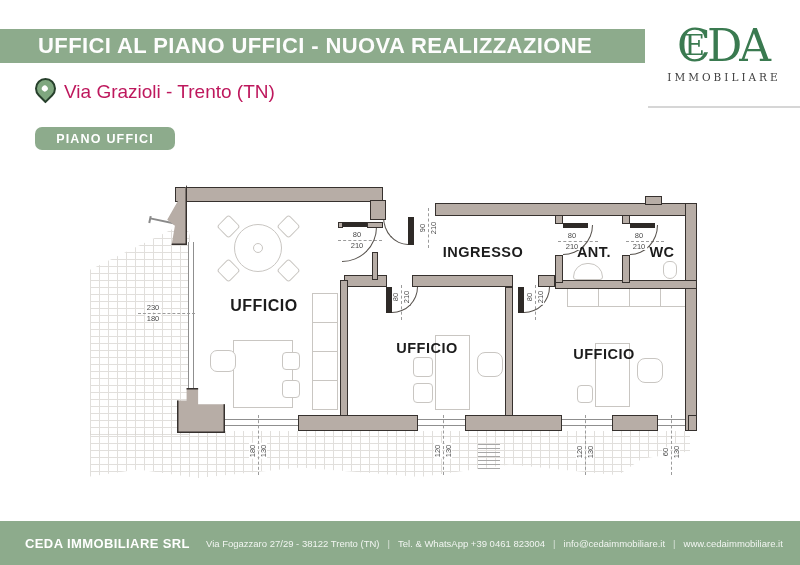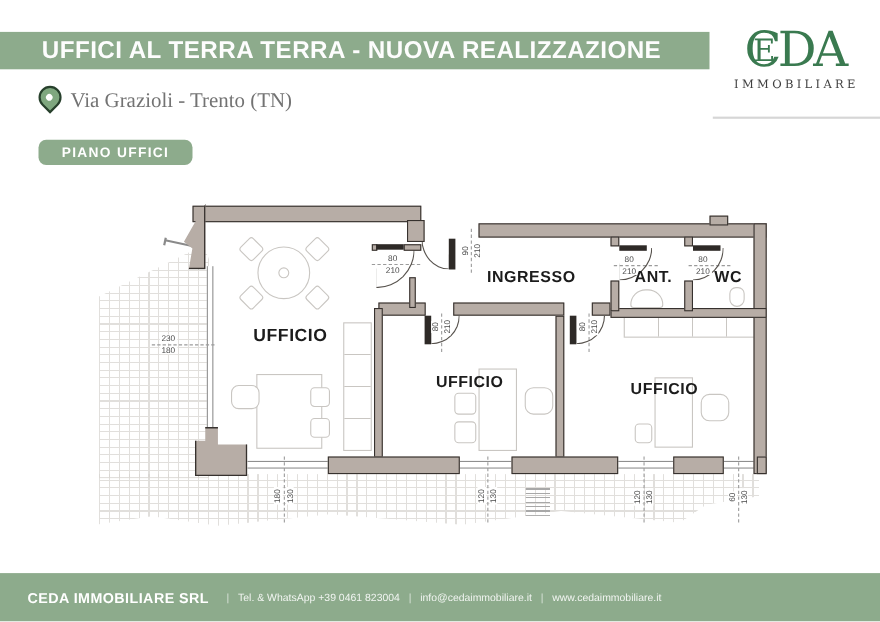--- a/index.html
+++ b/index.html
@@ -14,21 +14,21 @@
           border-bottom:2px solid #d6d6d6;display:flex;flex-direction:column;
           align-items:center;justify-content:center;z-index:20;}
   .logo-word{font-family:"DejaVu Serif",serif;color:#3a7a50;display:flex;align-items:center;line-height:1;}
   .logo-c,.logo-d,.logo-a{font-size:44px;}
   .logo-e{font-size:28px;margin-left:-26px;margin-right:2px;}
   .logo-a{margin-left:-3px;}
   .logo-sub{font-family:"DejaVu Serif",serif;color:#3f3f3f;font-size:10.5px;letter-spacing:3px;margin-top:3px;}
   .pin{position:absolute;left:35px;top:78px;width:17px;height:17px;background:#7fa77f;
        border:2.5px solid #27402c;border-radius:50% 50% 50% 0;transform:rotate(-45deg);z-index:5;}
   .pin-hole{position:absolute;left:4.5px;top:4.5px;width:6px;height:6px;border-radius:50%;background:#fff;}
-  .address{position:absolute;left:64px;top:81px;font-size:19px;color:#737373;font-family:Liberation Serif, serif;}
+  .address{position:absolute;left:64px;top:81px;font-size:19px;color:#be185d;}
   .badge{position:absolute;left:35px;top:127px;width:140px;height:23px;background:#8dab8c;
          border-radius:7px;display:flex;align-items:center;justify-content:center;}
   .badge-label{color:#fff;font-weight:bold;font-size:12.5px;letter-spacing:1.2px;}
   
   .plan{position:absolute;left:90px;top:175px;width:640px;height:330px;}
   .wall{position:absolute;background:#b7ada6;border:1.5px solid #36312e;box-sizing:border-box;z-index:5;}
   .winv{position:absolute;background:#fff;border-left:1.5px solid #8f8f8f;border-right:1.5px solid #8f8f8f;box-sizing:border-box;z-index:3;}
   .winh{position:absolute;background:#fff;border-top:1.5px solid #8f8f8f;border-bottom:1.5px solid #8f8f8f;box-sizing:border-box;z-index:3;}
   .leaf{position:absolute;background:#2e2a27;z-index:6;}
   .arc{position:absolute;border:0 solid #55504b;box-sizing:border-box;z-index:4;}
@@ -55,21 +55,21 @@
   .footer{position:absolute;left:0;top:521px;width:800px;height:44px;background:#8dab8c;
           display:flex;align-items:center;gap:8px;box-sizing:border-box;padding-left:25px;}
   .footer-company{color:#fff;font-weight:bold;font-size:13px;letter-spacing:.4px;margin-right:8px;white-space:nowrap;}
   .footer-item{color:rgba(255,255,255,.88);font-size:9.5px;white-space:nowrap;}
   .footer-sep{color:rgba(255,255,255,.65);font-size:9.5px;}
 </style>
 </head>
 <body>
 
 <div class="banner">
-  <div class="banner-title">UFFICI AL TERRA TERRA - NUOVA REALIZZAZIONE</div>
+  <div class="banner-title">UFFICI AL PIANO UFFICI - NUOVA REALIZZAZIONE</div>
 </div>
 
 <div class="logo-card">
   <div class="logo-word">
     <span class="logo-c">C</span>
     <span class="logo-e">E</span>
     <span class="logo-d">D</span>
     <span class="logo-a">A</span>
   </div>
   <div class="logo-sub">IMMOBILIARE</div>
@@ -223,19 +223,20 @@
   <div class="room lg" style="left:174px;top:131px;">UFFICIO</div>
   <div class="room" style="left:337px;top:173px;">UFFICIO</div>
   <div class="room" style="left:514px;top:179px;">UFFICIO</div>
   <div class="room" style="left:393px;top:77px;">INGRESSO</div>
   <div class="room" style="left:504px;top:77px;">ANT.</div>
   <div class="room" style="left:572px;top:77px;">WC</div>
 </div>
 
 <div class="footer">
   <span class="footer-company">CEDA IMMOBILIARE SRL</span>
+  <span class="footer-item">Via Fogazzaro 27/29 - 38122 Trento (TN)</span>
   <span class="footer-sep">|</span>
   <span class="footer-item">Tel. &amp; WhatsApp +39 0461 823004</span>
   <span class="footer-sep">|</span>
   <span class="footer-item">info@cedaimmobiliare.it</span>
   <span class="footer-sep">|</span>
   <span class="footer-item">www.cedaimmobiliare.it</span>
 </div>
 
 </body></html>

